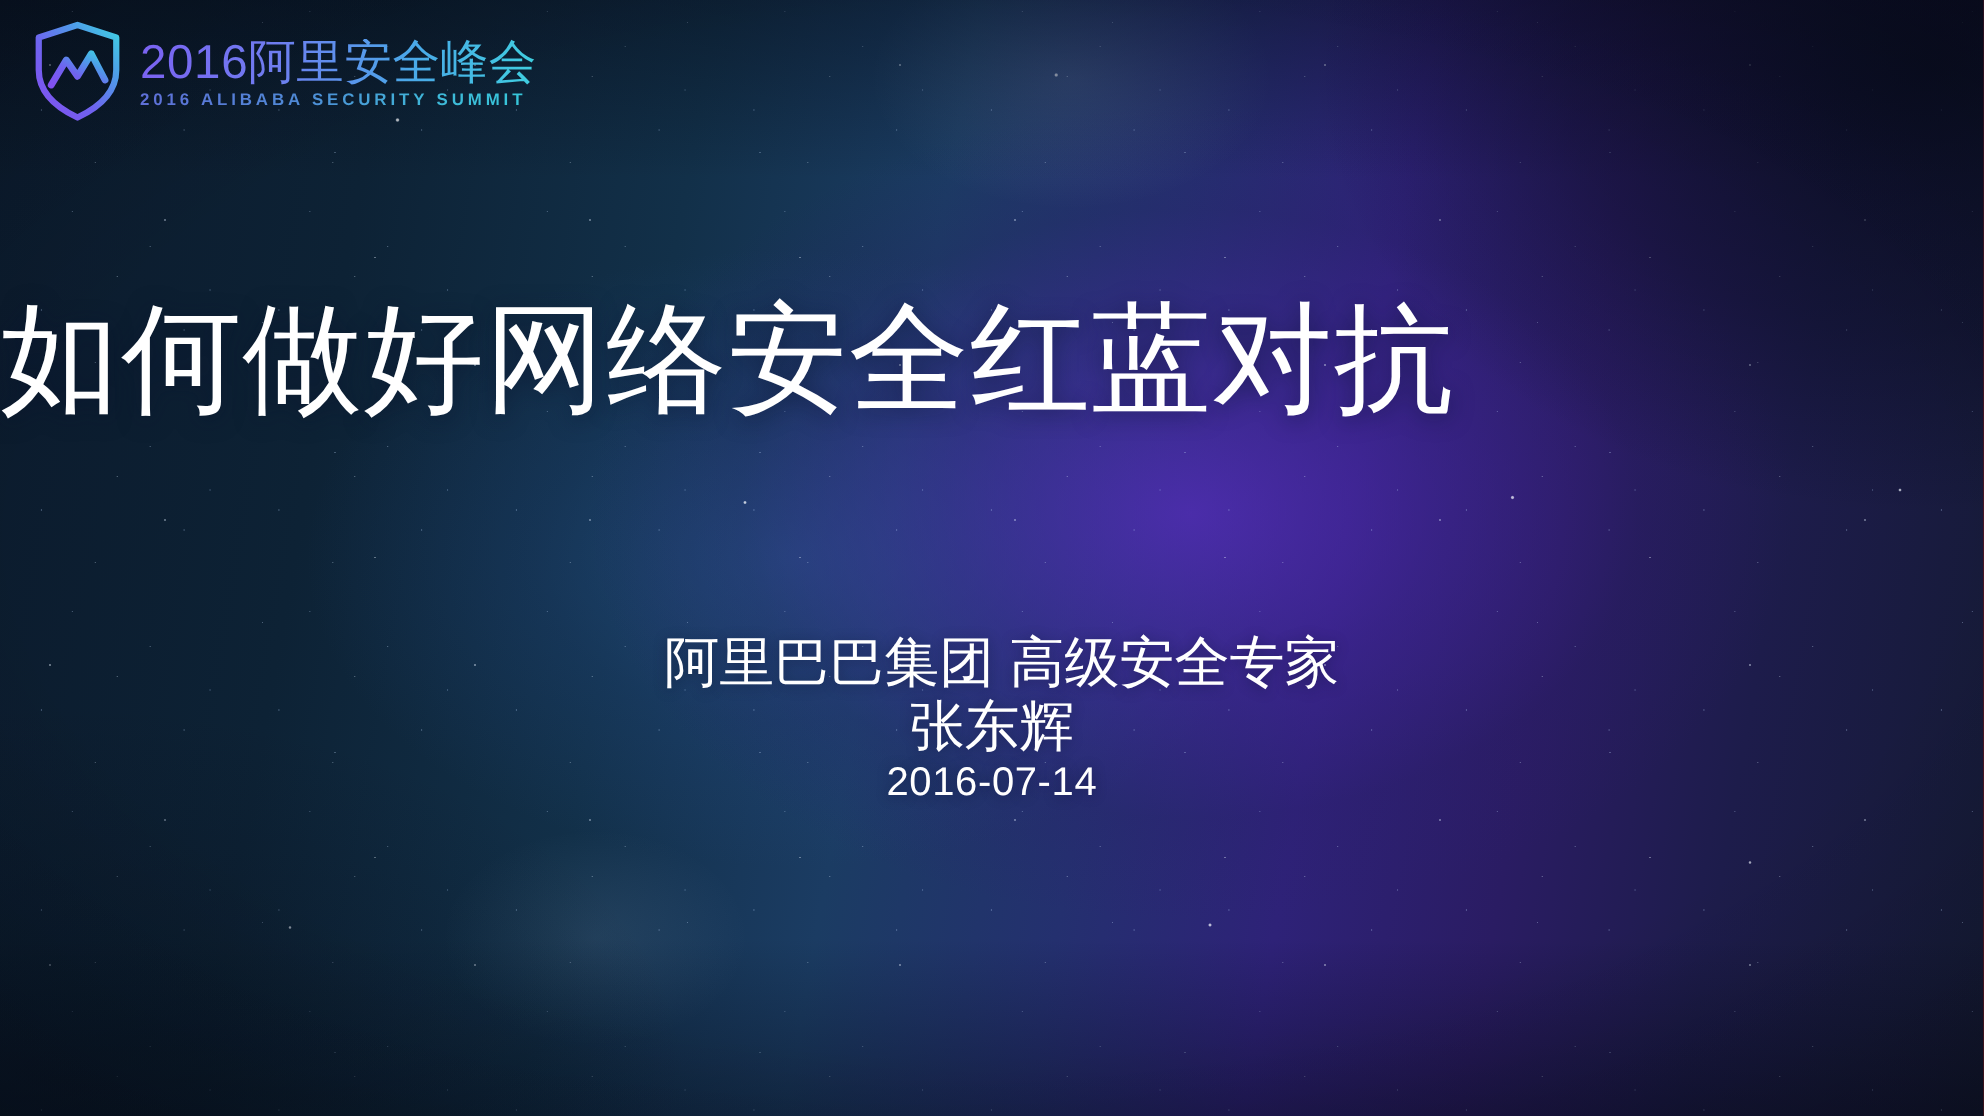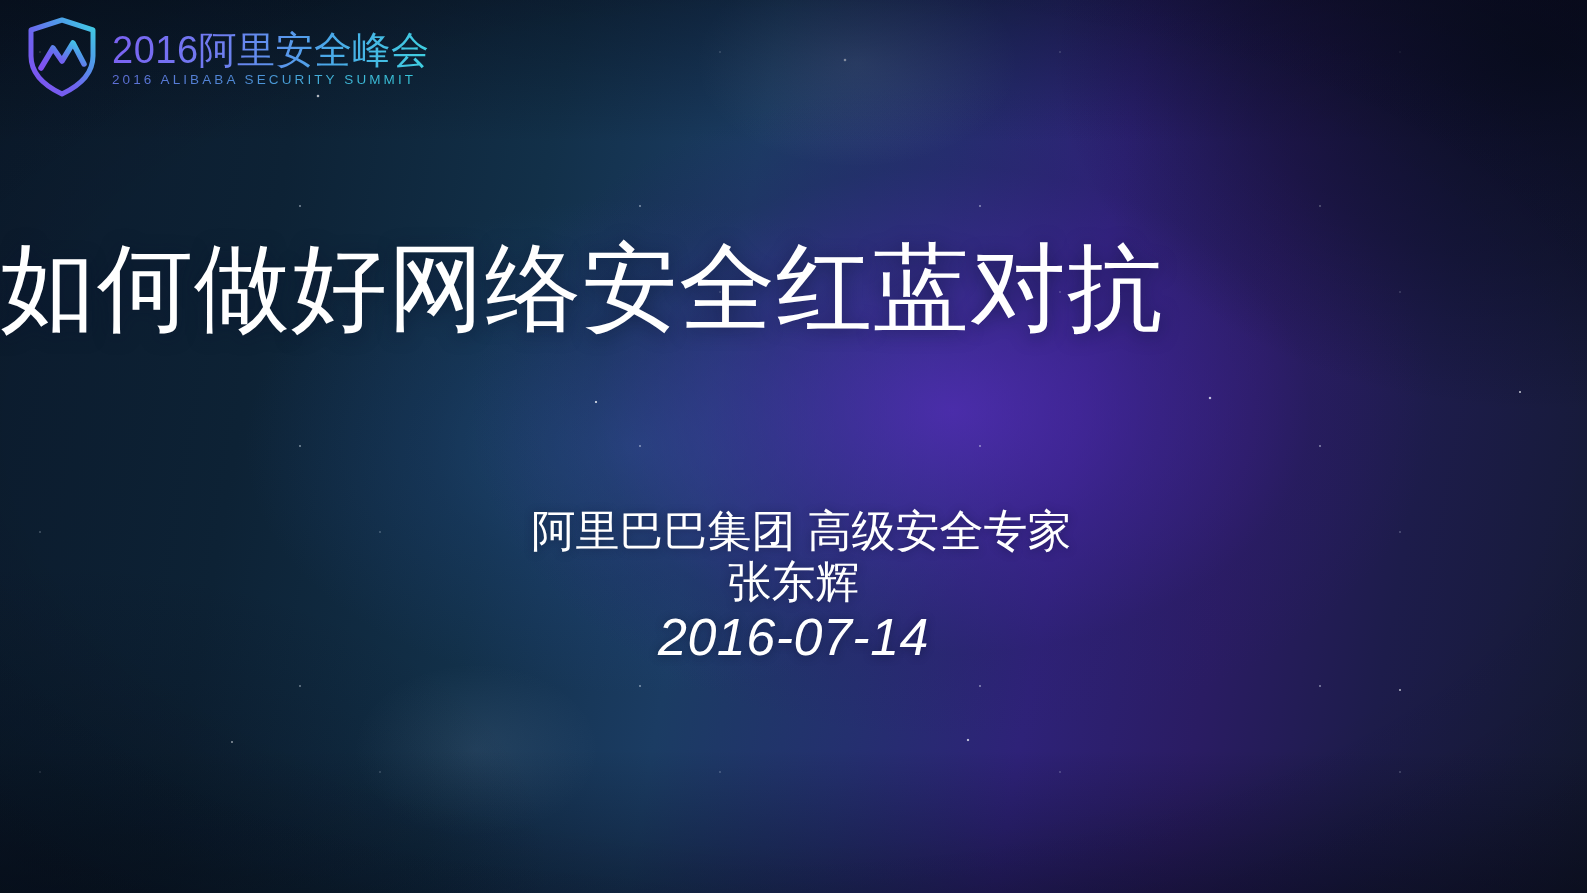--- a/index.html
+++ b/index.html
@@ -171,21 +171,21 @@
     color: transparent;
     -webkit-text-fill-color: transparent;
     white-space: nowrap;
   }
 
   #logo-tagline {
     margin-top: 3px;
     font-size: 13.5px;
     line-height: 1;
     letter-spacing: 3.1px;
-    font-weight: 400;
+    font-weight: 700;
     white-space: nowrap;
     background: linear-gradient(95deg, #5f6fd8 0%, #4f8ad6 40%, #3fb6d8 72%, #35c9da 100%);
     -webkit-background-clip: text;
     background-clip: text;
     color: transparent;
     -webkit-text-fill-color: transparent;
   }
 
   
   #title {
@@ -214,21 +214,21 @@
     text-shadow: 0 1px 10px rgba(10,18,45,0.45);
   }
 
   .presenter-line {
     display: block;
     white-space: nowrap;
   }
 
   #presenter-affiliation { font-size: 44px; line-height: 1.16; margin-left: 16px; }
   #presenter-name        { font-size: 44px; line-height: 1.16; }
-  #presenter-date        { font-size: 52px; line-height: 1.16; letter-spacing: 0.5px; font-style: italic; }
+  #presenter-date        { font-size: 32px; line-height: 1.16; letter-spacing: 0.5px; }
 </style>
 </head>
 <body>
 
 <div id="slide">
 
   <div class="bg-layer bg-base"></div>
   <div class="bg-layer bg-glow-blue"></div>
   <div class="bg-layer bg-glow-purple"></div>
   <div class="bg-layer bg-wisp"></div>

